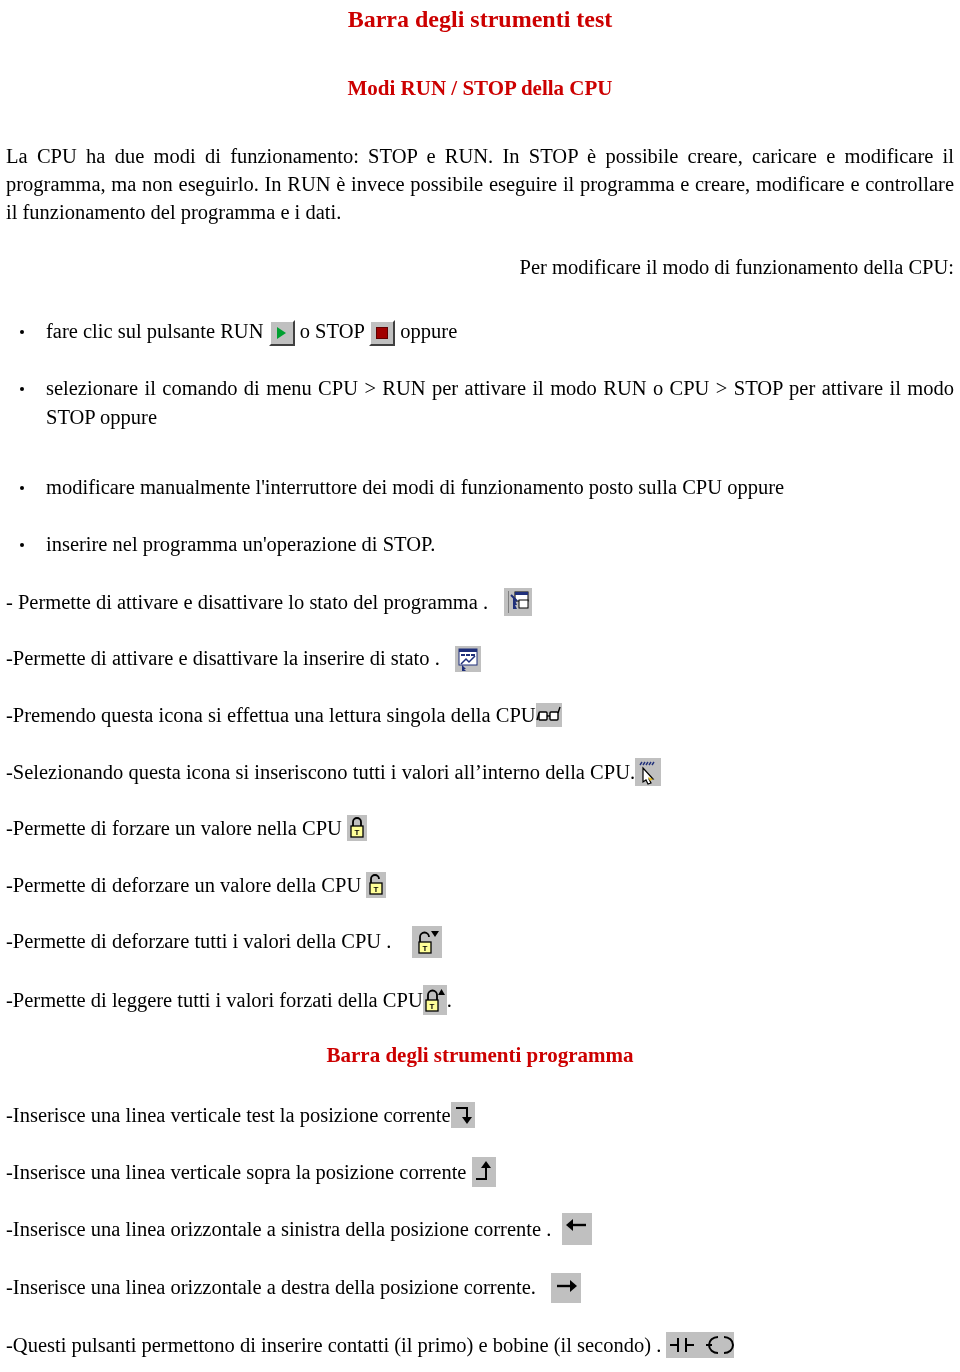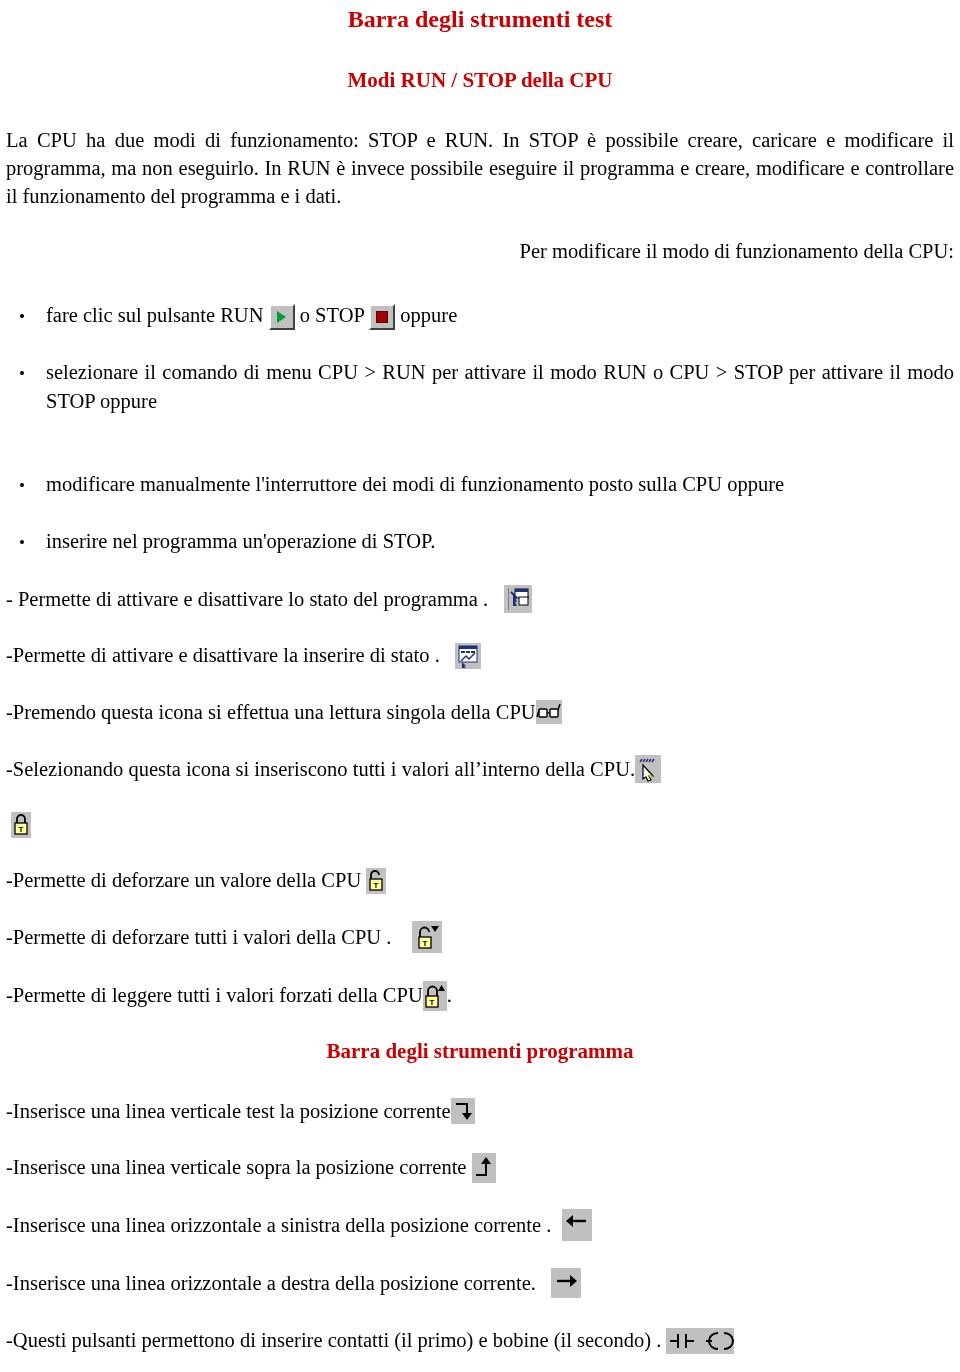--- a/index.html
+++ b/index.html
@@ -29,21 +29,21 @@
     font-size: 24px;
     line-height: 1.15;
     margin: 0;
     padding-top: 6px;
   }
   .subtitle {
     color: #cc0000;
     text-align: center;
     font-size: 21px;
     line-height: 1.15;
-    margin: 4px;
+    margin: 12px;
     padding-top: 30px;
   }
   .section-title {
     color: #cc0000;
     text-align: center;
     font-size: 21px;
     line-height: 1.15;
     margin: 0;
     padding-top: 28px;
     padding-bottom: 6px;
@@ -86,21 +86,21 @@
     content: "";
     position: absolute;
     left: 14px;
     top: 13px;
     width: 4px;
     height: 4px;
     background: #000;
     border-radius: 50%;
   }
   ul.bullets li.tight { margin-top: 28px; }
-  ul.bullets li.gap-big { margin-top: 54px; }
+  ul.bullets li.gap-big { margin-top: 41px; }
 
   
   .icon-row {
     font-size: 20.5px;
     line-height: 1.4;
     margin: 0;
     padding-top: 26px;
     text-align: left;
     white-space: normal;
   }
@@ -243,21 +243,21 @@
           <path d="M14 7 L16 4"></path>
             <path d="M17 7 L19 4"></path>
         </g>
         <path d="M8 10 L18 21 L14 21 L16 25 L13 26 L11 22 L8 24 Z" fill="#ffffff" stroke="#000" stroke-width="1.2"></path>
         <path d="M13 19 L18 21 L15 23 Z" fill="#e8c020"></path>
       </svg>
     </span>
   </p>
 
   <p class="icon-row">
-    &nbsp;<span class="ico" style="width:20px;height:26px;">
+    <span class="txt">-Permette di forzare un valore nella CPU</span>&nbsp;<span class="ico" style="width:20px;height:26px;">
       <svg width="20" height="26" viewBox="0 0 20 26">
         <rect x="0" y="0" width="20" height="26" fill="#c0c0c0"></rect>
         <path d="M6 11 L6 7 A4 4 0 0 1 14 7 L14 11" stroke="#000" stroke-width="1.8" fill="none"></path>
         <rect x="4" y="11" width="12" height="11" fill="#ffff99" stroke="#000" stroke-width="1.3"></rect>
         <text x="10" y="20" font-family="Liberation Sans, sans-serif" font-size="8" font-weight="bold" text-anchor="middle" fill="#000">T</text>
       </svg>
     </span>
   </p>
 
   <p class="icon-row">

